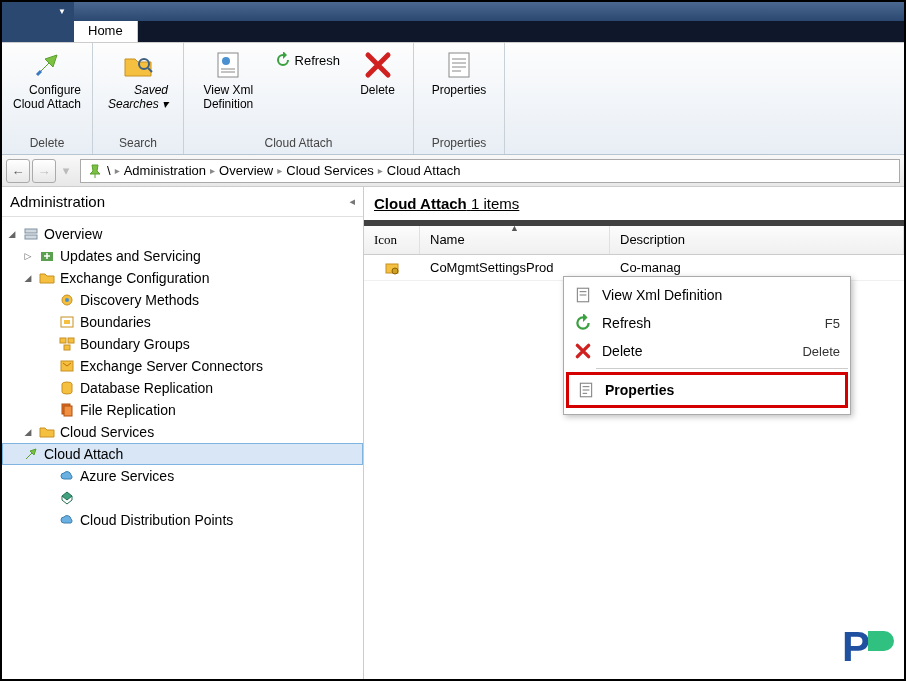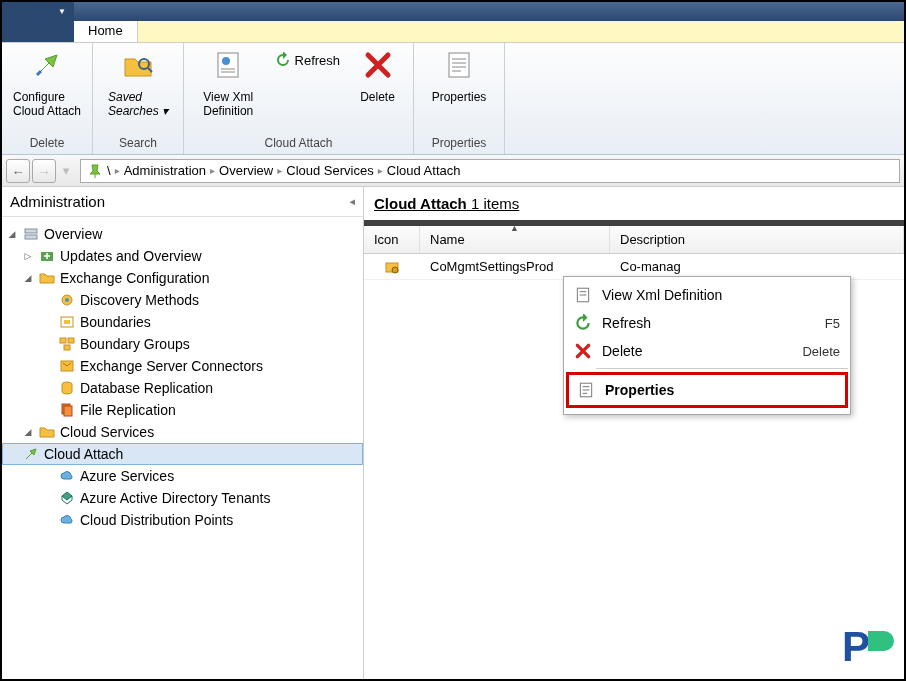--- a/index.html
+++ b/index.html
@@ -4,32 +4,32 @@
 <style>
   * { box-sizing: border-box; margin: 0; padding: 0; font-family: "Segoe UI", sans-serif; }
   body { width: 906px; height: 681px; background: #fff; border: 2px solid #000; overflow: hidden; position: relative; }
   
   
   .titlebar { height: 19px; background: linear-gradient(#4a6890, #2a4870); display: flex; }
   .titlebar-corner { width: 72px; background: #2a4870; display: flex; align-items: center; justify-content: flex-end; padding-right: 8px; }
   .titlebar-arrow { color: #fff; font-size: 8px; }
   
   
-  .tabs { height: 22px; display: flex; border-bottom: 1px solid #ccc; background: #fef9c3; }
+  .tabs { height: 22px; display: flex; border-bottom: 1px solid #ccc; background: #0f172a; }
   .tab-spacer { width: 72px; background: #2a4870; }
   .tab { padding: 2px 14px; background: #fff; border-right: 1px solid #ccc; font-size: 13px; }
   
   
   .ribbon { height: 112px; background: linear-gradient(#fdfdfd, #e8eef5); border-bottom: 1px solid #b8c4d0; display: flex; }
   .ribbon-group { display: flex; flex-direction: column; border-right: 1px solid #c8d0d8; padding: 2px 8px 2px 8px; }
   .ribbon-group-content { flex: 1; display: flex; align-items: flex-start; gap: 6px; }
   .ribbon-group-label { text-align: center; font-size: 12px; color: #444; padding: 2px 0; }
   .ribbon-btn-large { display: flex; flex-direction: column; align-items: center; width: 74px; padding: 4px 2px; cursor: pointer; }
   .ribbon-btn-large .icon { width: 32px; height: 32px; margin-bottom: 3px; }
-  .ribbon-btn-large .label { font-size: 12px; text-align: left; line-height: 1.15; margin-top: 7px; }
+  .ribbon-btn-large .label { font-size: 12px; text-align: right; line-height: 1.15; }
   .ribbon-btn-small { display: flex; align-items: center; gap: 4px; padding: 3px 4px; cursor: pointer; }
   .ribbon-btn-small .icon { width: 16px; height: 16px; }
   .ribbon-btn-small .label { font-size: 13px; }
   
   
   .navbar { height: 32px; background: linear-gradient(#f8f8f8, #e8e8e8); border-bottom: 1px solid #ccc; display: flex; align-items: center; padding: 0 4px; gap: 2px; }
   .nav-btn { width: 24px; height: 24px; border: 1px solid #aaa; border-radius: 3px; display: flex; align-items: center; justify-content: center; background: linear-gradient(#fff,#e8e8e8); cursor: pointer; font-size: 13px; color: #555; }
   .nav-btn.disabled { color: #bbb; }
   .breadcrumb-box { flex: 1; height: 24px; border: 1px solid #aaa; background: #fff; display: flex; align-items: center; padding: 0 6px; font-size: 13px; gap: 4px; margin-left: 4px; }
   .crumb-sep { color: #888; font-size: 10px; }
@@ -49,21 +49,21 @@
   .indent-0 { padding-left: 4px; }
   .indent-1 { padding-left: 20px; }
   .indent-2 { padding-left: 40px; }
   
   
   .main-panel { flex: 1; display: flex; flex-direction: column; }
   .main-header { padding: 8px 10px; font-size: 15px; border-bottom: 6px solid #404040; text-decoration: underline; }
   .bold { font-weight: 600; }
   .grid-header { display: flex; border-bottom: 1px solid #ccc; background: linear-gradient(#fcfcfc,#f0f0f0); font-size: 13px; }
   .grid-header .col { padding: 6px 10px; border-right: 1px solid #e0e0e0; }
-  .col-icon { width: 56px; }
+  .col-icon { width: 56px; font-family: Liberation Serif, serif; }
   .col-name { width: 190px; position: relative; }
   .col-desc { flex: 1; }
   .sort-arrow { position: absolute; top: -3px; left: 50%; transform: translateX(-50%); font-size: 9px; color: #555; }
   .grid-row { display: flex; font-size: 13px; border-bottom: 1px solid #f0f0f0; }
   .grid-row .col { padding: 5px 10px; }
   .row-icon-box { width: 56px; display: flex; justify-content: center; align-items: center; }
   
   
   .context-menu { position: absolute; top: 274px; left: 561px; width: 288px; background: #fff; border: 1px solid #aaa; box-shadow: 2px 2px 6px rgba(0,0,0,0.25); padding: 4px 2px; }
   .ctx-item { display: flex; align-items: center; gap: 10px; padding: 5px 8px; font-size: 14px; cursor: pointer; }
@@ -222,21 +222,21 @@
             </svg></span>
         <span>Overview</span>
       </div>
 
       <div class="tree-node indent-1">
         <span class="expander">▷</span>
         <span class="node-icon"><svg viewBox="0 0 16 16">
               <rect x="2" y="4" width="12" height="9" fill="#5aa050"></rect>
               <path d="M8 5v6M5 8h6" stroke="#fff" stroke-width="1.5"></path>
             </svg></span>
-        <span>Updates and Overview</span>
+        <span>Updates and Servicing</span>
       </div>
 
       <div class="tree-node indent-1">
         <span class="expander">◢</span>
         <span class="node-icon"><svg viewBox="0 0 16 16">
               <path d="M1 4h5l2 2h7v7H1z" fill="#f5c040" stroke="#c89020"></path>
             </svg></span>
         <span>Exchange Configuration</span>
       </div>
 
@@ -319,21 +319,20 @@
             </svg></span>
         <span>Azure Services</span>
       </div>
 
       <div class="tree-node indent-2">
         <span class="expander"></span>
         <span class="node-icon"><svg viewBox="0 0 16 16">
               <path d="M8 2l5 4-5 4-5-4z" fill="#40a080" stroke="#207050"></path>
               <path d="M3 6v4l5 4 5-4V6" fill="none" stroke="#207050"></path>
             </svg></span>
-        <span>Azure Active Directory Tenants</span>
       </div>
 
       <div class="tree-node indent-2">
         <span class="expander"></span>
         <span class="node-icon"><svg viewBox="0 0 16 16">
               <path d="M5 11a3 3 0 0 1 0-6 4 4 0 0 1 7 2 2.5 2.5 0 0 1 0 4z" fill="#6ab0e0" stroke="#3a80b0"></path>
             </svg></span>
         <span>Cloud Distribution Points</span>
       </div>
 

